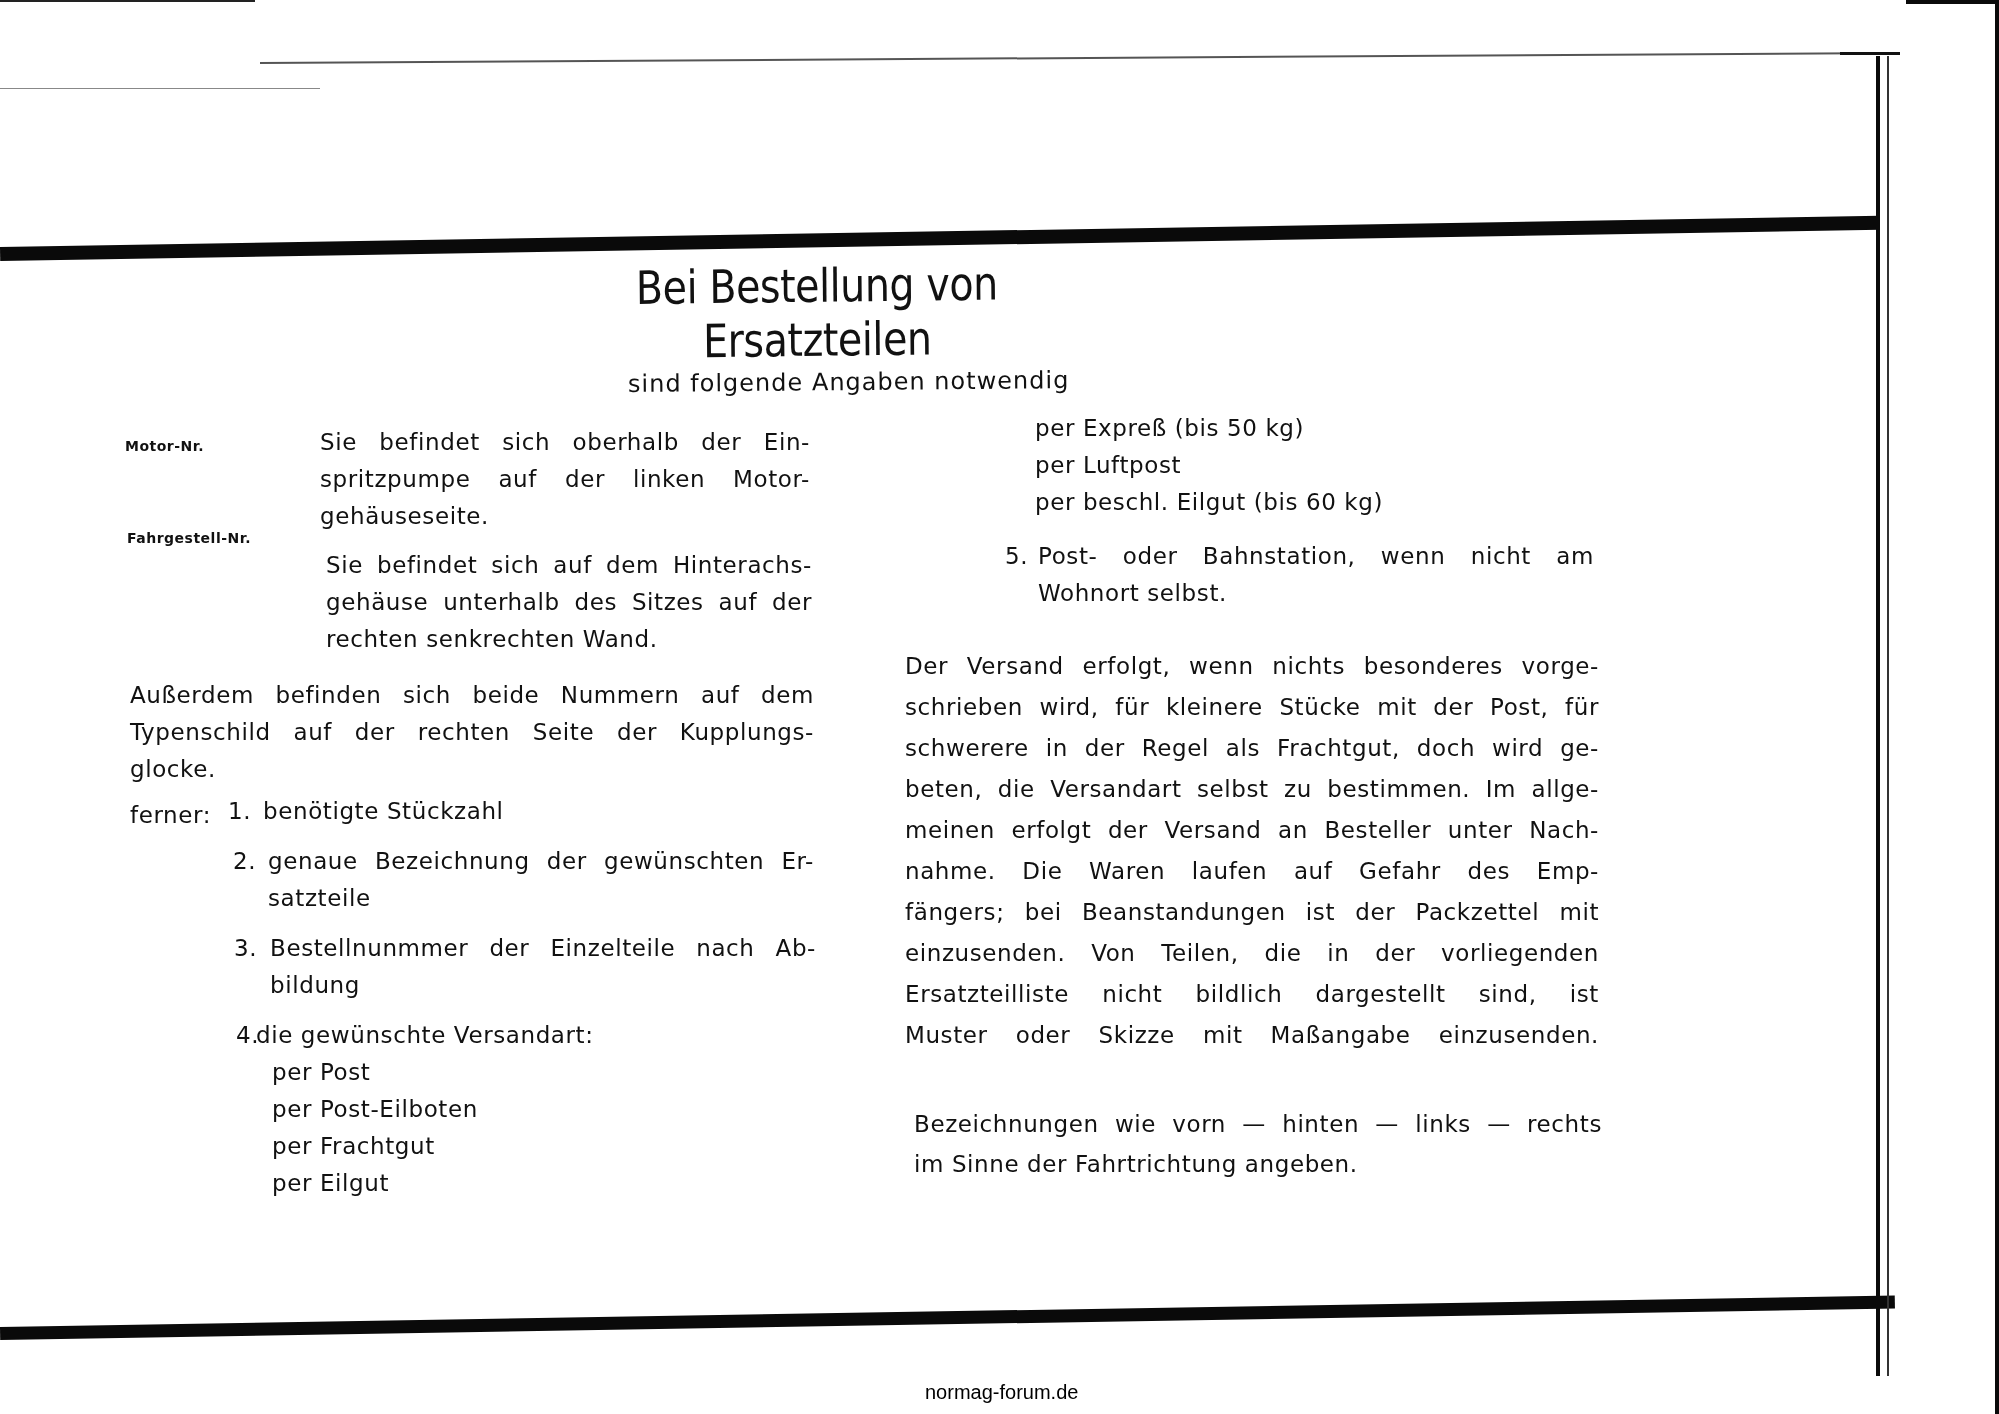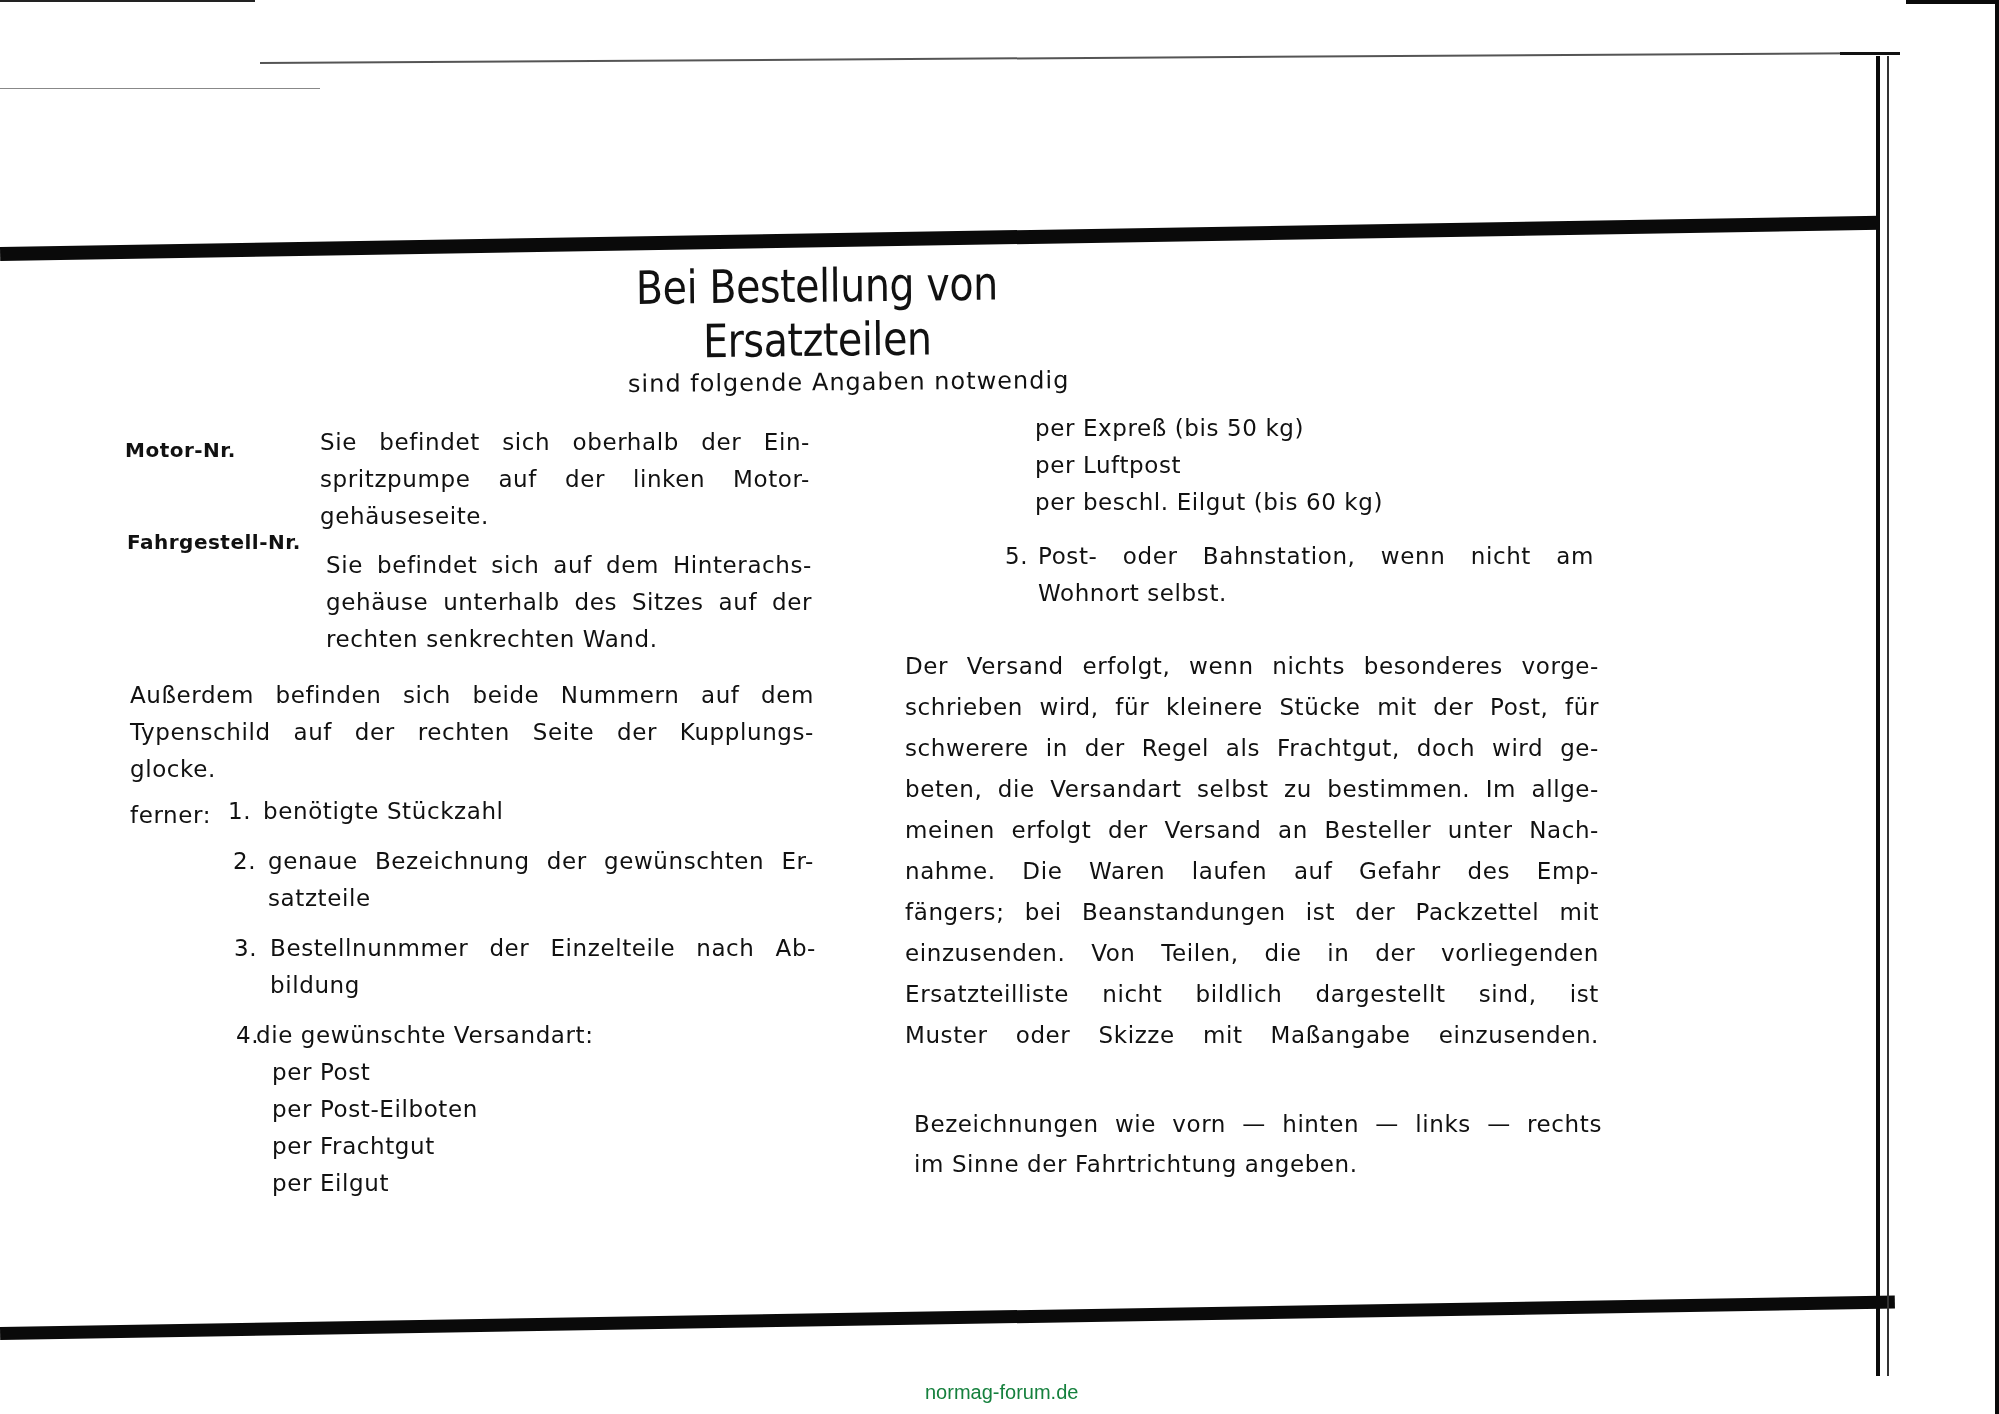--- a/index.html
+++ b/index.html
@@ -16,21 +16,21 @@
     position: absolute; left: 550px; top: 262px; width: 620px;
     text-align: center; font-size: 46px; letter-spacing: -0.5px;
     font-family: "DejaVu Sans", sans-serif; font-weight: normal;
     transform: scaleX(0.86) rotate(-0.6deg); transform-origin: left top;
   }
   #subtitle {
     position: absolute; left: 628px; top: 368px;
     font-size: 24px; letter-spacing: 1px; transform: rotate(-0.5deg);
   }
   .txt { position: absolute; font-size: 23px; line-height: 37px; letter-spacing: 0.6px; }
-  .lbl { position: absolute; font-size: 20px; font-weight: bold; letter-spacing: 0.5px; }
+  .lbl { position: absolute; font-size: 14px; font-weight: bold; letter-spacing: 0.5px; }
   .line { display: block; white-space: nowrap; }
   .jline { display: block; text-align: justify; text-align-last: justify; }
   .lline { display: block; text-align: left; white-space: nowrap; }
 
   #watermark {
     position: absolute; left: 925px; top: 1381px;
     font-family: "Liberation Sans", sans-serif; font-size: 20px; color: #e0401c;
   }
 </style>
 </head>
@@ -120,13 +120,13 @@
   <span class="jline">einzusenden. Von Teilen, die in der vorliegenden</span>
   <span class="jline">Ersatzteilliste nicht bildlich dargestellt sind, ist</span>
   <span class="jline">Muster oder Skizze mit Maßangabe einzusenden.</span>
 </div>
 
 <div class="txt" style="left:914px;top:1104px;width:688px;line-height:40px;">
   <span class="jline">Bezeichnungen wie vorn — hinten — links — rechts</span>
   <span class="lline">im Sinne der Fahrtrichtung angeben.</span>
 </div>
 
-<div id="watermark" style="color: #15803d;">normag-forum.de</div>
+<div id="watermark" style="color: #000000;">normag-forum.de</div>
 
 </body></html>

